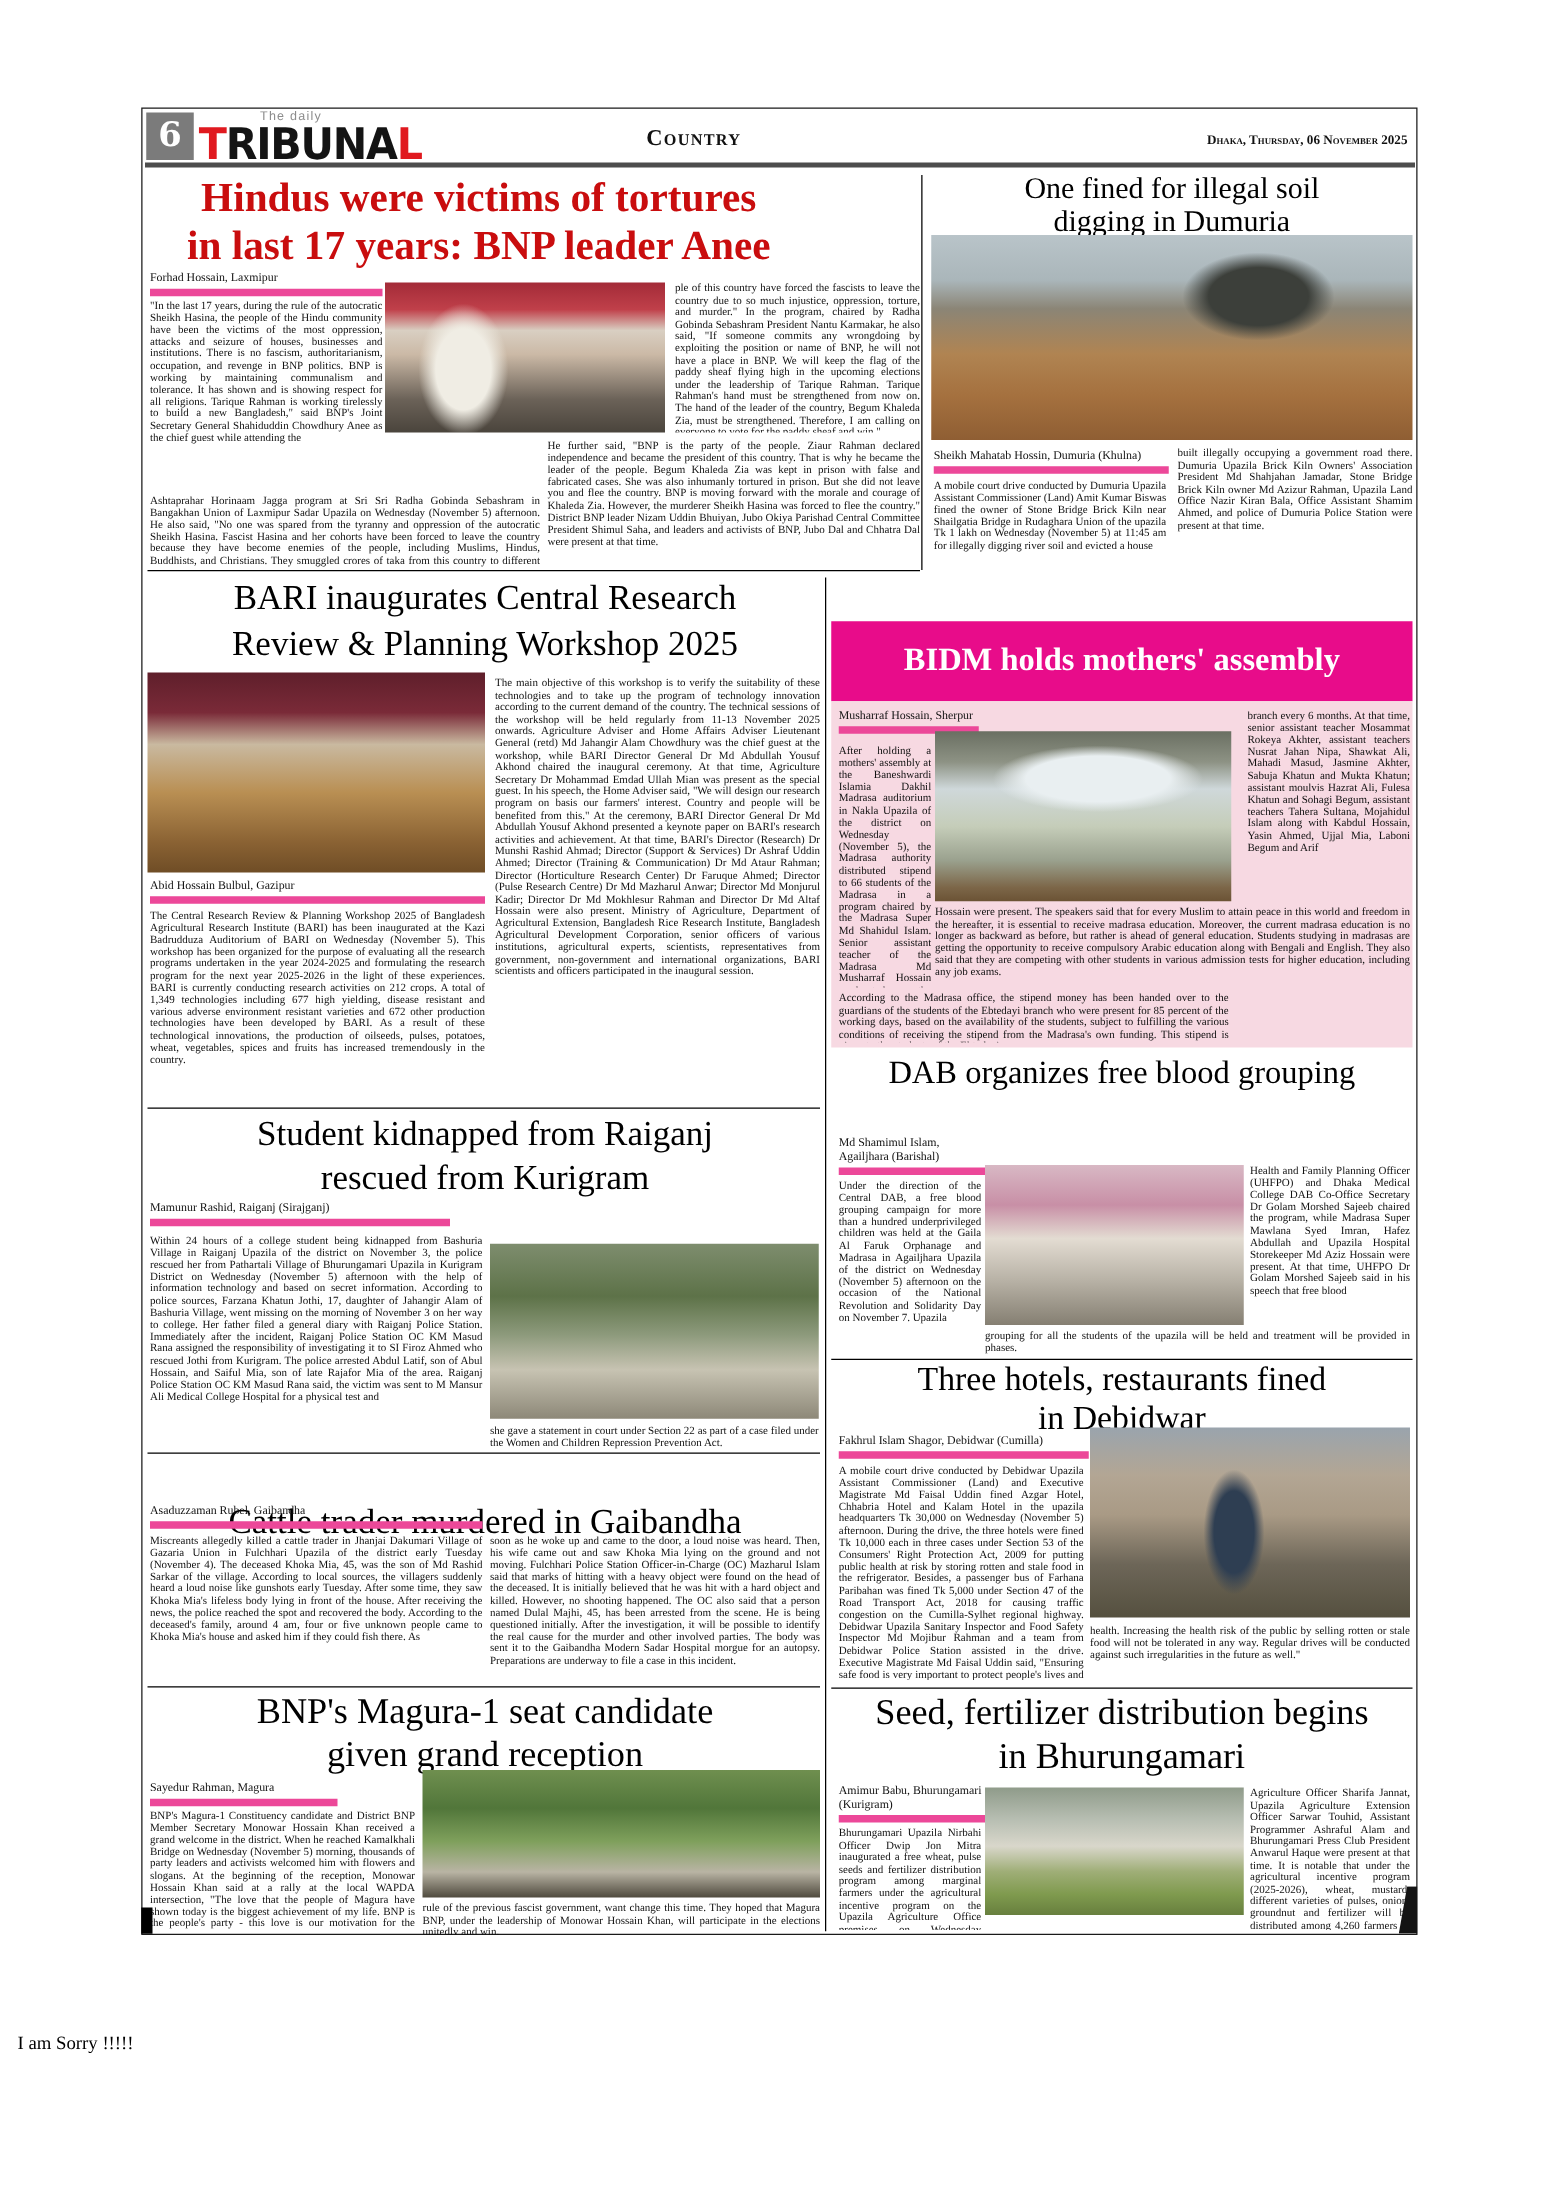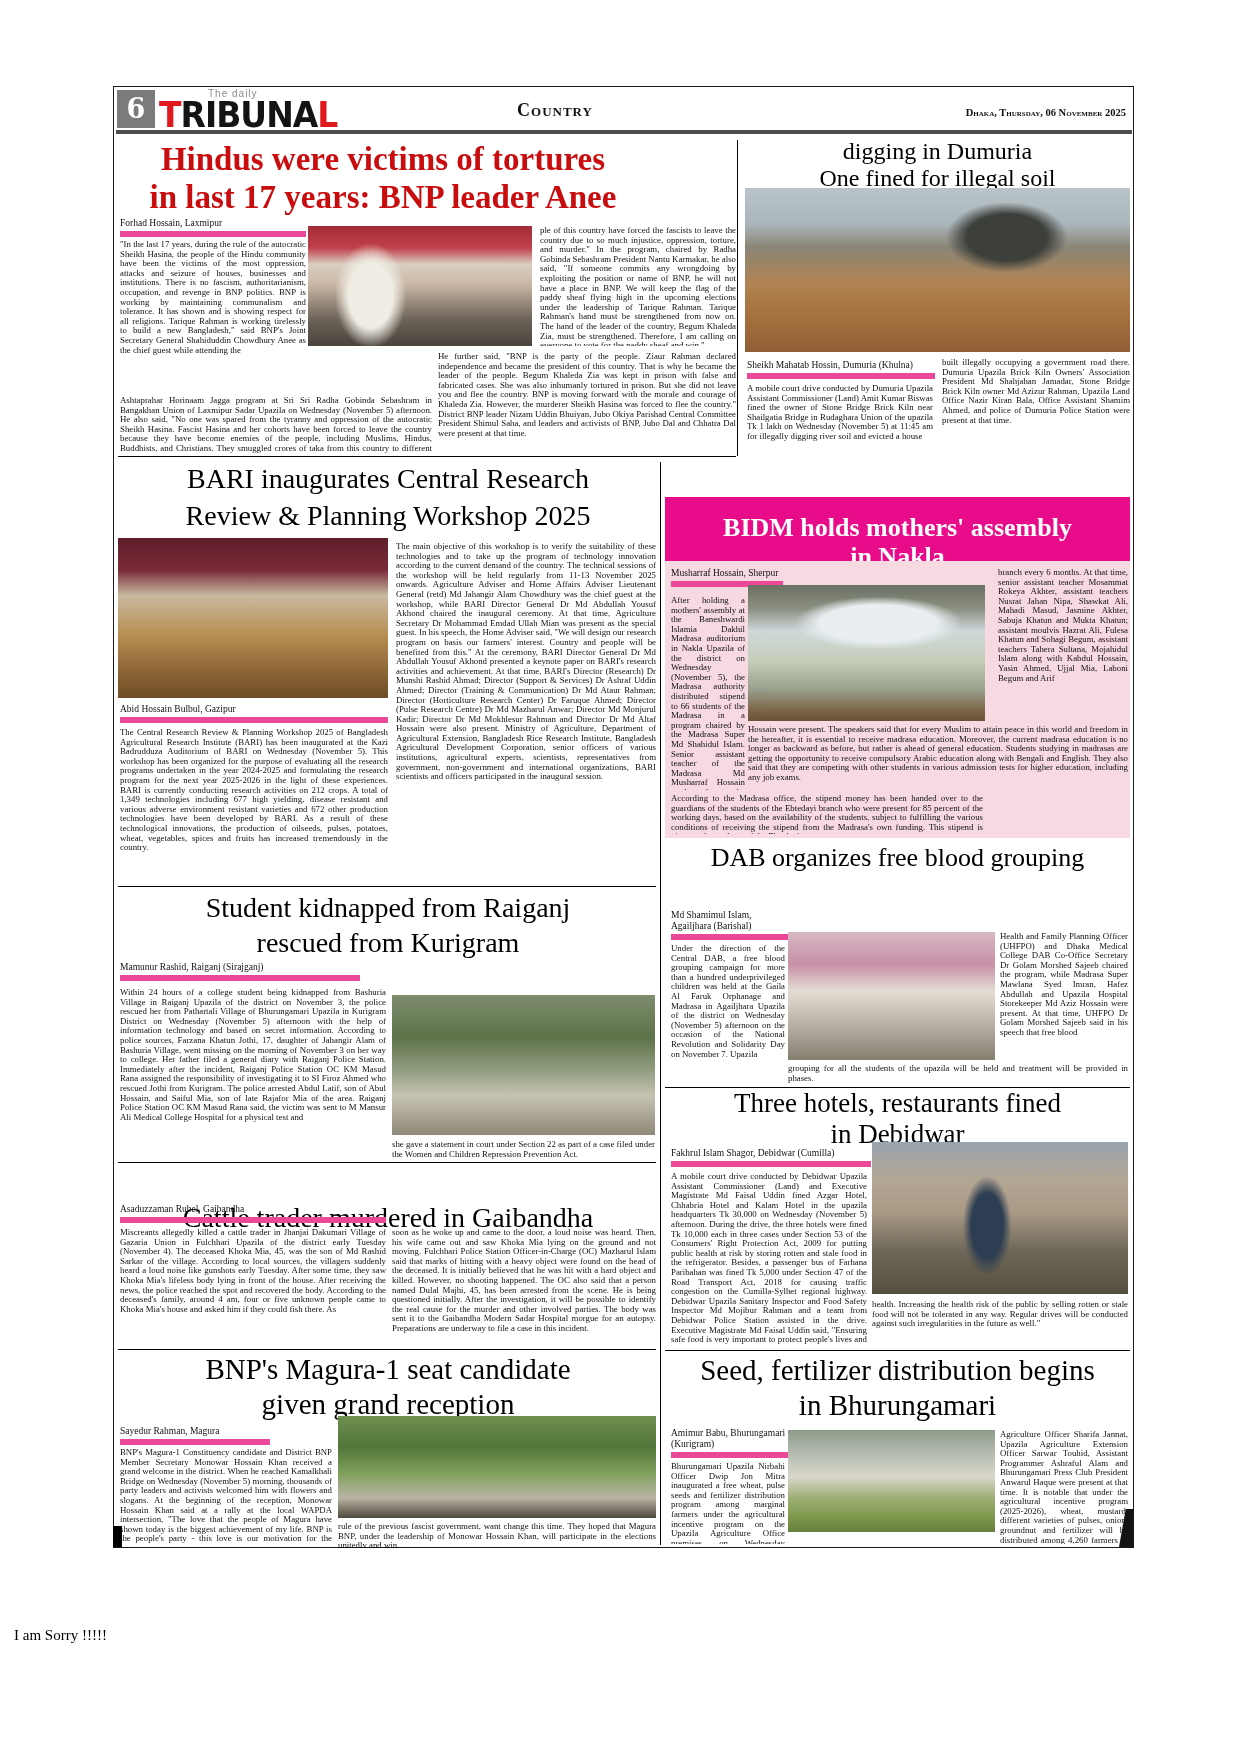--- a/index.html
+++ b/index.html
@@ -74,22 +74,22 @@
     <div>in last 17 years: BNP leader Anee</div>
   </div>
   <div class="byline" style="left:120px;top:218px;width:186px;">Forhad Hossain, Laxmipur</div>
   <div class="photo ph-bnp" style="left:308px;top:226px;width:224px;height:120px;"></div>
   <div class="bodytxt" style="left:120px;top:240px;width:186px;height:152px;">"In the last 17 years, during the rule of the autocratic Sheikh Hasina, the people of the Hindu community have been the victims of the most oppression, attacks and seizure of houses, businesses and institutions. There is no fascism, authoritarianism, occupation, and revenge in BNP politics. BNP is working by maintaining communalism and tolerance. It has shown and is showing respect for all religions. Tarique Rahman is working tirelessly to build a new Bangladesh," said BNP's Joint Secretary General Shahiduddin Chowdhury Anee as the chief guest while attending the</div>
   <div class="bodytxt" style="left:540px;top:226px;width:196px;height:120px;">ple of this country have forced the fascists to leave the country due to so much injustice, oppression, torture, and murder." In the program, chaired by Radha Gobinda Sebashram President Nantu Karmakar, he also said, "If someone commits any wrongdoing by exploiting the position or name of BNP, he will not have a place in BNP. We will keep the flag of the paddy sheaf flying high in the upcoming elections under the leadership of Tarique Rahman. Tarique Rahman's hand must be strengthened from now on. The hand of the leader of the country, Begum Khaleda Zia, must be strengthened. Therefore, I am calling on everyone to vote for the paddy sheaf and win."</div>
   <div class="bodytxt" style="left:120px;top:396px;width:312px;height:58px;">Ashtaprahar Horinaam Jagga program at Sri Sri Radha Gobinda Sebashram in Bangakhan Union of Laxmipur Sadar Upazila on Wednesday (November 5) afternoon. He also said, "No one was spared from the tyranny and oppression of the autocratic Sheikh Hasina. Fascist Hasina and her cohorts have been forced to leave the country because they have become enemies of the people, including Muslims, Hindus, Buddhists, and Christians. They smuggled crores of taka from this country to different countries. They have become the owners of wealth by looting. But they could not stay in the country, because the peo-</div>
   <div class="bodytxt" style="left:438px;top:352px;width:298px;height:100px;">He further said, "BNP is the party of the people. Ziaur Rahman declared independence and became the president of this country. That is why he became the leader of the people. Begum Khaleda Zia was kept in prison with false and fabricated cases. She was also inhumanly tortured in prison. But she did not leave you and flee the country. BNP is moving forward with the morale and courage of Khaleda Zia. However, the murderer Sheikh Hasina was forced to flee the country." District BNP leader Nizam Uddin Bhuiyan, Jubo Okiya Parishad Central Committee President Shimul Saha, and leaders and activists of BNP, Jubo Dal and Chhatra Dal were present at that time.</div>
 
   <div class="headline" style="left:745px;top:138px;width:385px;font-size:24px;line-height:27px;">
+    <div>One fined for illegal soil</div>
     <div>digging in Dumuria</div>
-    <div>One fined for illegal soil</div>
   </div>
   <div class="photo ph-dumuria" style="left:745px;top:188px;width:385px;height:164px;"></div>
   <div class="byline" style="left:747px;top:360px;width:188px;">Sheikh Mahatab Hossin, Dumuria (Khulna)</div>
   <div class="bodytxt" style="left:747px;top:384px;width:186px;height:72px;">A mobile court drive conducted by Dumuria Upazila Assistant Commissioner (Land) Amit Kumar Biswas fined the owner of Stone Bridge Brick Kiln near Shailgatia Bridge in Rudaghara Union of the upazila Tk 1 lakh on Wednesday (November 5) at 11:45 am for illegally digging river soil and evicted a house</div>
   <div class="bodytxt" style="left:942px;top:358px;width:188px;height:98px;">built illegally occupying a government road there. Dumuria Upazila Brick Kiln Owners' Association President Md Shahjahan Jamadar, Stone Bridge Brick Kiln owner Md Azizur Rahman, Upazila Land Office Nazir Kiran Bala, Office Assistant Shamim Ahmed, and police of Dumuria Police Station were present at that time.</div>
 
   <div class="vrule" style="left:737px;top:140px;height:316px;"></div>
   <div class="hrule" style="left:118px;top:456px;width:618px;"></div>
 
   <div class="headline" style="left:118px;top:460px;width:540px;font-size:28px;line-height:37px;">
@@ -97,21 +97,20 @@
     <div>Review &amp; Planning Workshop 2025</div>
   </div>
   <div class="photo ph-bari" style="left:118px;top:538px;width:270px;height:160px;"></div>
   <div class="byline" style="left:120px;top:704px;width:268px;">Abid Hossain Bulbul, Gazipur</div>
   <div class="bodytxt" style="left:120px;top:728px;width:268px;height:152px;">The Central Research Review &amp; Planning Workshop 2025 of Bangladesh Agricultural Research Institute (BARI) has been inaugurated at the Kazi Badrudduza Auditorium of BARI on Wednesday (November 5). This workshop has been organized for the purpose of evaluating all the research programs undertaken in the year 2024-2025 and formulating the research program for the next year 2025-2026 in the light of these experiences. BARI is currently conducting research activities on 212 crops. A total of 1,349 technologies including 677 high yielding, disease resistant and various adverse environment resistant varieties and 672 other production technologies have been developed by BARI. As a result of these technological innovations, the production of oilseeds, pulses, potatoes, wheat, vegetables, spices and fruits has increased tremendously in the country.</div>
   <div class="bodytxt" style="left:396px;top:542px;width:260px;height:338px;">The main objective of this workshop is to verify the suitability of these technologies and to take up the program of technology innovation according to the current demand of the country. The technical sessions of the workshop will be held regularly from 11-13 November 2025 onwards. Agriculture Adviser and Home Affairs Adviser Lieutenant General (retd) Md Jahangir Alam Chowdhury was the chief guest at the workshop, while BARI Director General Dr Md Abdullah Yousuf Akhond chaired the inaugural ceremony. At that time, Agriculture Secretary Dr Mohammad Emdad Ullah Mian was present as the special guest. In his speech, the Home Adviser said, "We will design our research program on basis our farmers' interest. Country and people will be benefited from this." At the ceremony, BARI Director General Dr Md Abdullah Yousuf Akhond presented a keynote paper on BARI's research activities and achievement. At that time, BARI's Director (Research) Dr Munshi Rashid Ahmad; Director (Support &amp; Services) Dr Ashraf Uddin Ahmed; Director (Training &amp; Communication) Dr Md Ataur Rahman; Director (Horticulture Research Center) Dr Faruque Ahmed; Director (Pulse Research Centre) Dr Md Mazharul Anwar; Director Md Monjurul Kadir; Director Dr Md Mokhlesur Rahman and Director Dr Md Altaf Hossain were also present. Ministry of Agriculture, Department of Agricultural Extension, Bangladesh Rice Research Institute, Bangladesh Agricultural Development Corporation, senior officers of various institutions, agricultural experts, scientists, representatives from government, non-government and international organizations, BARI scientists and officers participated in the inaugural session.</div>
   <div class="hrule" style="left:118px;top:886px;width:538px;"></div>
 
   <div class="bidm-banner">
     <div>BIDM holds mothers' assembly</div>
-    <div>in Nakla</div>
   </div>
   <div class="bidm-bg"></div>
   <div class="byline" style="left:671px;top:568px;width:112px;">Musharraf Hossain, Sherpur</div>
   <div class="photo ph-bidm" style="left:748px;top:585px;width:237px;height:136px;"></div>
   <div class="bodytxt" style="left:671px;top:596px;width:74px;height:194px;">After holding a mothers' assembly at the Baneshwardi Islamia Dakhil Madrasa auditorium in Nakla Upazila of the district on Wednesday (November 5), the Madrasa authority distributed stipend to 66 students of the Madrasa in a program chaired by the Madrasa Super Md Shahidul Islam. Senior assistant teacher of the Madrasa Md Musharraf Hossain moderated the program while the Madrasa Co-Super Mawlana Fazlul Karim and Sohel Rana on behalf of guardians delivered speeches on what should be done by the teachers, students and guardians to improve the education quality of the Madrasa.</div>
   <div class="bodytxt" style="left:998px;top:568px;width:130px;height:154px;">branch every 6 months. At that time, senior assistant teacher Mosammat Rokeya Akhter, assistant teachers Nusrat Jahan Nipa, Shawkat Ali, Mahadi Masud, Jasmine Akhter, Sabuja Khatun and Mukta Khatun; assistant moulvis Hazrat Ali, Fulesa Khatun and Sohagi Begum, assistant teachers Tahera Sultana, Mojahidul Islam along with Kabdul Hossain, Yasin Ahmed, Ujjal Mia, Laboni Begum and Arif</div>
   <div class="bodytxt" style="left:748px;top:725px;width:380px;height:66px;">Hossain were present. The speakers said that for every Muslim to attain peace in this world and freedom in the hereafter, it is essential to receive madrasa education. Moreover, the current madrasa education is no longer as backward as before, but rather is ahead of general education. Students studying in madrasas are getting the opportunity to receive compulsory Arabic education along with Bengali and English. They also said that they are competing with other students in various admission tests for higher education, including any job exams.</div>
   <div class="bodytxt" style="left:671px;top:794px;width:312px;height:40px;">According to the Madrasa office, the stipend money has been handed over to the guardians of the students of the Ebtedayi branch who were present for 85 percent of the working days, based on the availability of the students, subject to fulfilling the various conditions of receiving the stipend from the Madrasa's own funding. This stipend is given to the students of the Ebtedayi</div>
 
   <div class="headline" style="left:118px;top:890px;width:540px;font-size:28px;line-height:35px;">

